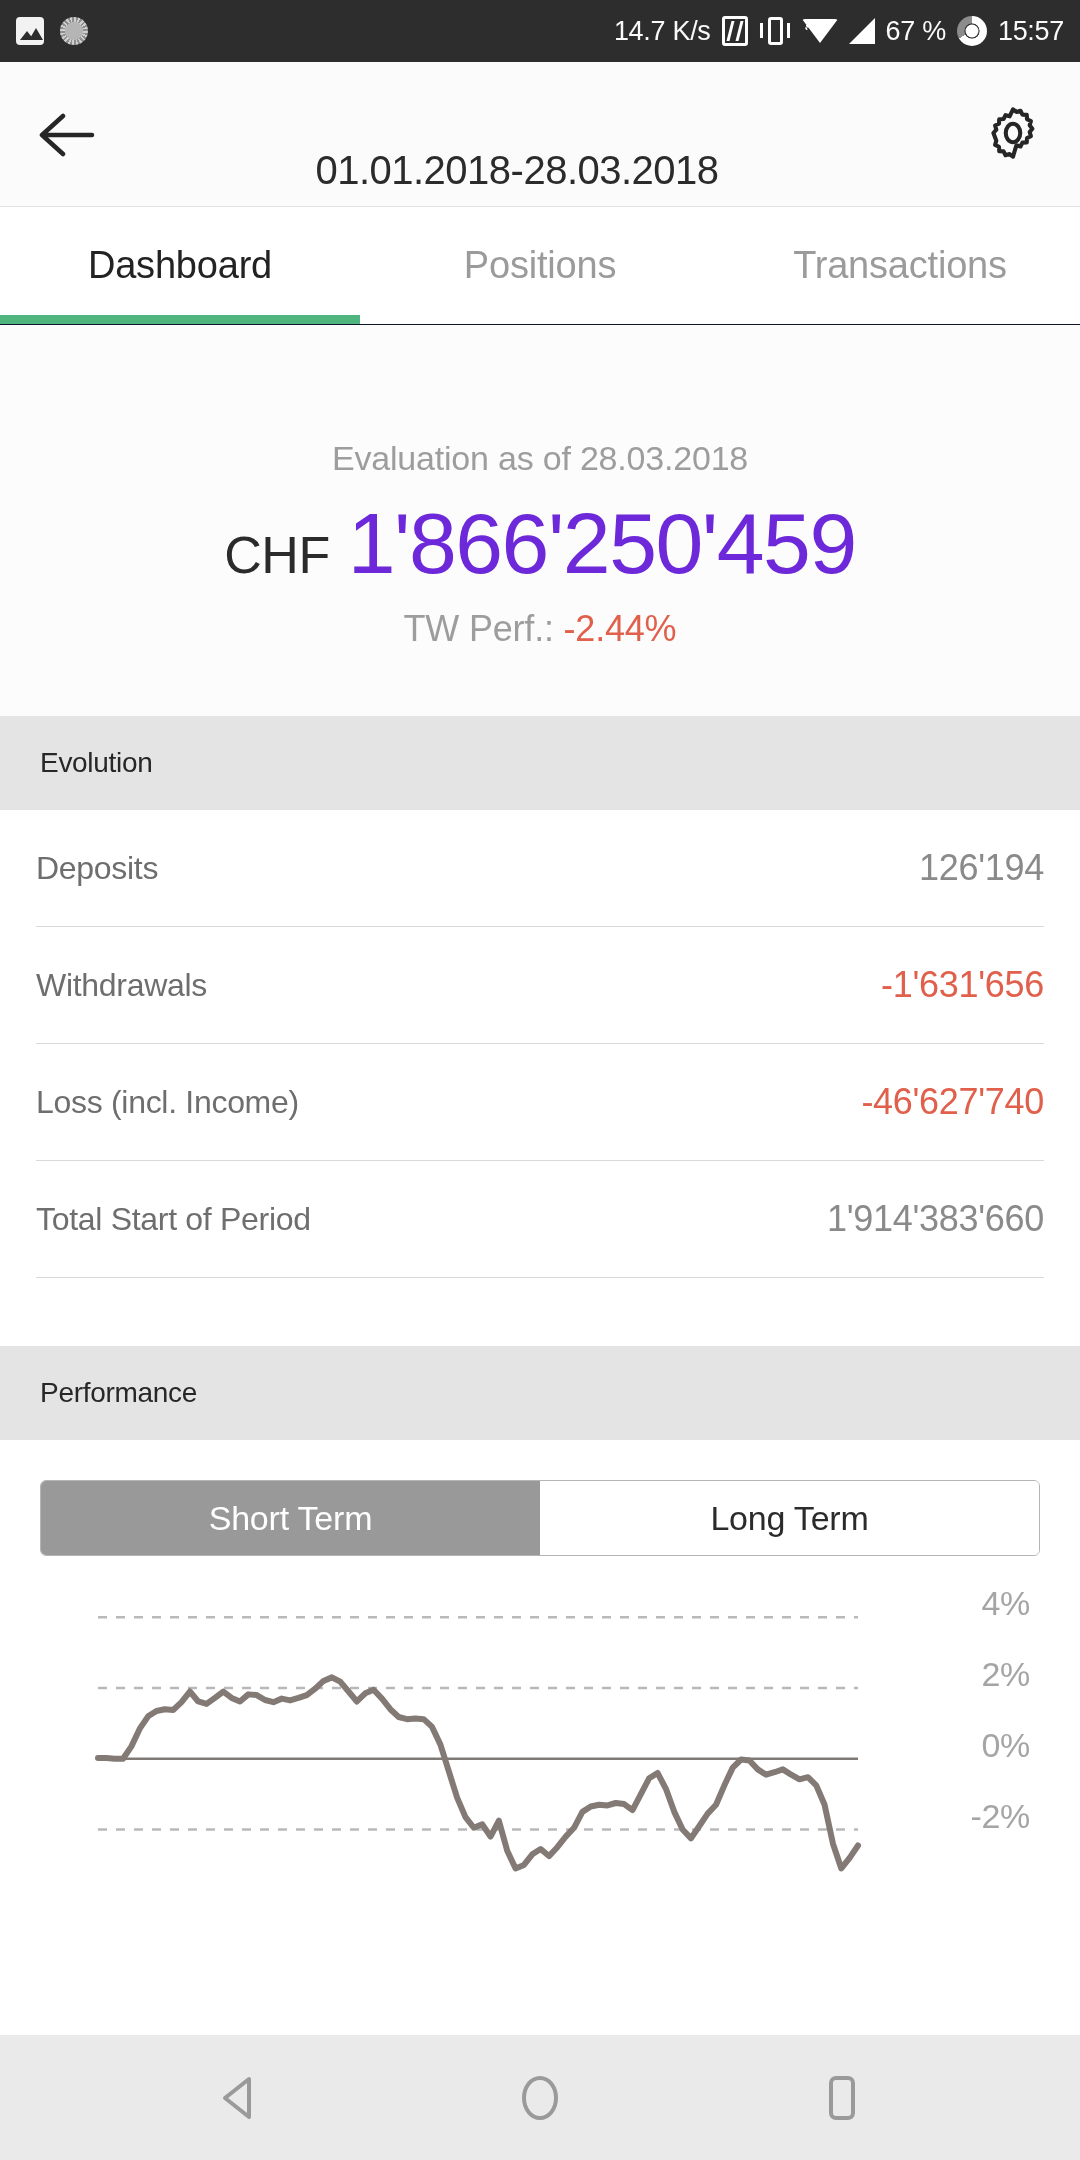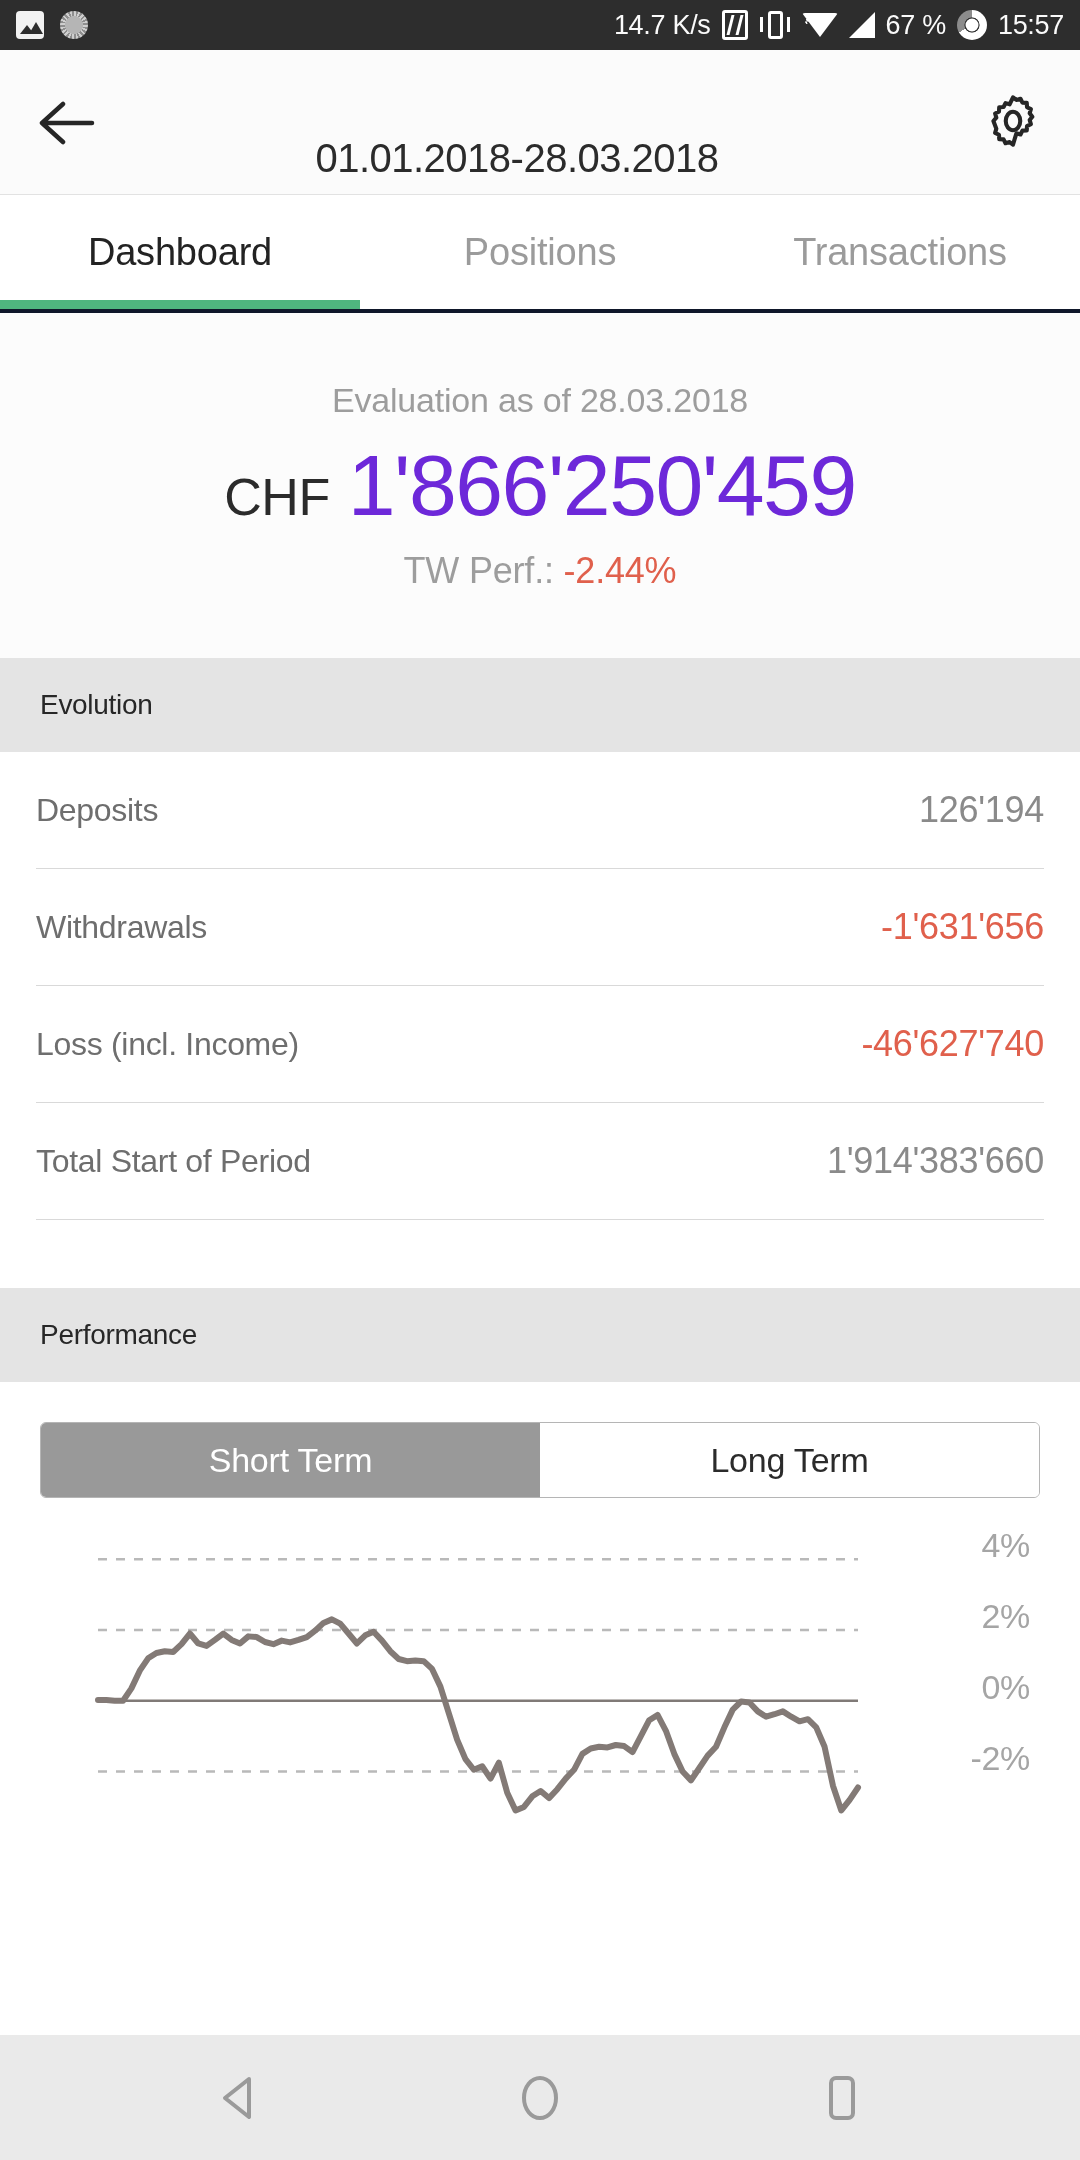--- a/index.html
+++ b/index.html
@@ -8,21 +8,21 @@
   }
   body {
     width: 1080px; height: 2160px;
     font-family: "Liberation Sans", sans-serif;
     overflow: hidden;
     position: relative;
   }
 
   
   .statusbar {
-    height: 50px;
+    height: 62px;
     background: #2d2d2d;
     display: flex;
     align-items: center;
     padding: 0 16px;
     box-sizing: border-box;
     color: #ffffff;
   }
   .sb-left { display: flex; align-items: center; gap: 16px; }
   .sb-right { display: flex; align-items: center; gap: 11px; margin-left: auto; }
   .sb-text {
@@ -183,21 +183,21 @@
     padding-right: 46px;
     box-sizing: border-box;
   }
 
   
   .tabs {
     height: 118px;
     background: #ffffff;
     display: flex;
     align-items: stretch;
-    border-bottom: 4px solid #0f172a;
+    border-bottom: 1px solid #0f172a;
     box-sizing: border-box;
   }
   .tab {
     flex: 1;
     display: flex;
     align-items: center;
     justify-content: center;
     font-size: 38px;
     color: #9b9b9b;
     position: relative;
@@ -214,20 +214,21 @@
   
   .summary {
     background: #fcfcfc;
     padding: 68px 0 66px 0;
     text-align: center;
   }
   .eval-label {
     font-size: 34px;
     color: #9d9d9d;
     letter-spacing: -0.2px;
+    margin-top: 46px;
   }
   .amount-row {
     margin-top: 22px;
     display: flex;
     align-items: baseline;
     justify-content: center;
     gap: 18px;
   }
   .currency {
     font-size: 52px;

